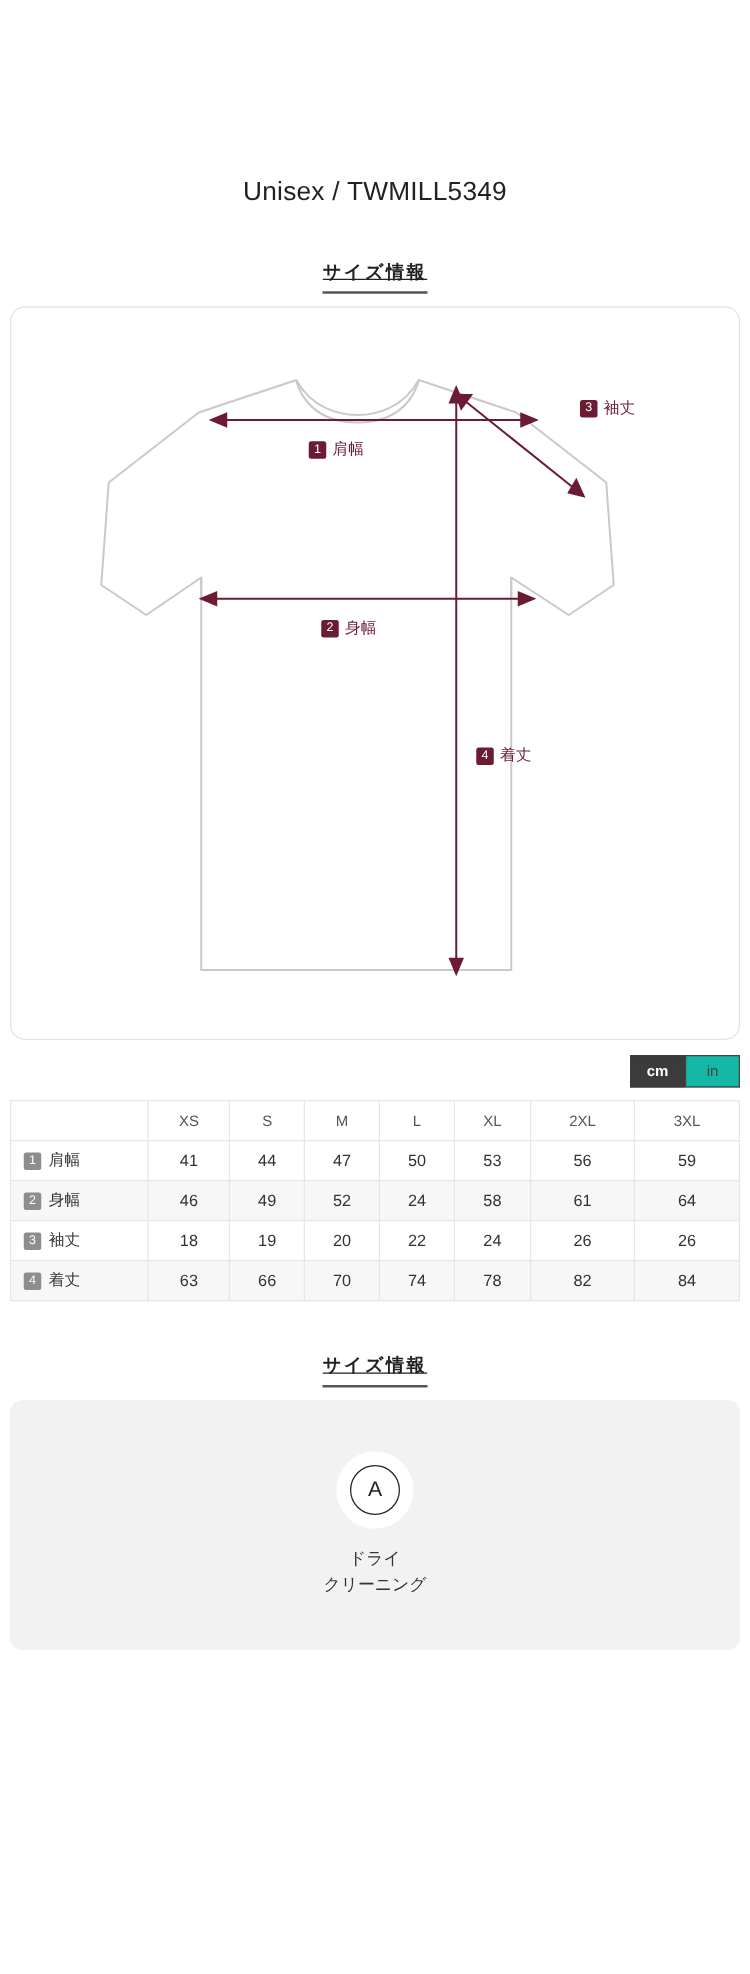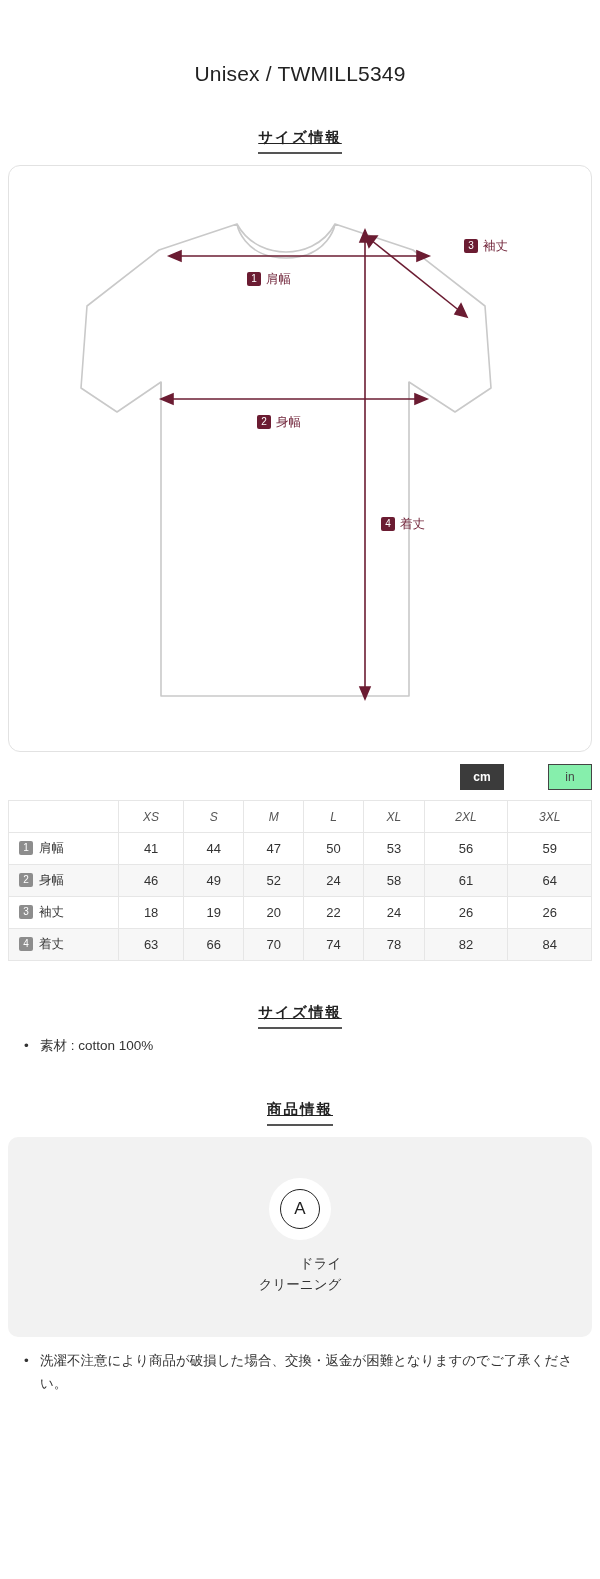--- a/index.html
+++ b/index.html
@@ -15,22 +15,23 @@
     min-height: 1579px;
     margin: 0 auto;
     position: relative;
     background: #ffffff;
   }
   .title {
     text-align: center;
     font-size: 21px;
     font-weight: 400;
     color: #222222;
-    padding-top: 62px;
+    padding-top: 98px;
     letter-spacing: 0.2px;
+    margin-top: 44px;
   }
   .section-head {
     text-align: center;
     margin-top: 42px;
   }
   .section-head span {
     font-size: 14.5px;
     font-weight: 700;
     color: #222222;
     letter-spacing: 2px;
@@ -43,32 +44,31 @@
     border: 1px solid #e2e2e2;
     border-radius: 12px;
     height: 587px;
     position: relative;
     overflow: hidden;
   }
   .unit-toggle {
     display: flex;
     justify-content: flex-end;
     margin: 12px 8px 0 8px;
-    gap: 44px;
   }
   .unit-btn {
     width: 44px;
     height: 26px;
     font-size: 12px;
     display: flex;
     align-items: center;
     justify-content: center;
     border: 1px solid #444444;
     color: #444444;
-    background: #86efac;
+    background: #14b8a6;
     cursor: pointer;
   }
   .unit-btn.active {
     background: #3b3b3b;
     color: #ffffff;
     font-weight: 700;
     border-color: #3b3b3b;
   }
   table.size-table {
     width: 584px;
@@ -80,21 +80,20 @@
     border: 1px solid #e6e6e6;
     text-align: center;
     height: 32px;
     font-weight: 400;
     color: #333333;
   }
   table.size-table thead th {
     background: #ffffff;
     font-size: 12px;
     color: #555555;
-    font-style: italic;
   }
   table.size-table tbody tr:nth-child(odd) { background: #ffffff; }
   table.size-table tbody tr:nth-child(even) { background: #f7f7f7; }
   table.size-table td.rowlabel {
     text-align: left;
     padding-left: 10px;
     white-space: nowrap;
     font-size: 12.5px;
   }
   .numbox {
@@ -156,21 +155,21 @@
     height: 40px;
     border: 1.5px solid #222222;
     border-radius: 50%;
     display: flex;
     align-items: center;
     justify-content: center;
     font-size: 17px;
     color: #222222;
   }
   .care-label {
-    text-align: right;
+    text-align: center;
     font-size: 13.5px;
     line-height: 1.55;
     color: #333333;
   }
   .spacer { height: 24px; }
   .svg-wrap { position: absolute; inset: 0; }
   .dim-label {
     position: absolute;
     font-size: 12.5px;
     color: #6b1c32;
@@ -301,35 +300,30 @@
       </tr>
     </tbody>
   </table>
 
 
   <div class="section-head">
     <span>サイズ情報</span>
   </div>
 
   <ul class="notes">
-    <li>素材 : cotton 100%</li>
   </ul>
 
-  <div class="section-head">
-    <span>商品情報</span>
-  </div>
 
   <div class="care-box">
     <div class="care-circle">
       <div class="ring">A</div>
     </div>
     <div class="care-label">
       <div>ドライ</div>
       <div>クリーニング</div>
     </div>
   </div>
 
   <ul class="notes">
-    <li>洗濯不注意により商品が破損した場合、交換・返金が困難となりますのでご了承ください。</li>
   </ul>
 
   <div class="spacer"></div>
 </div>
 
 </body></html>

